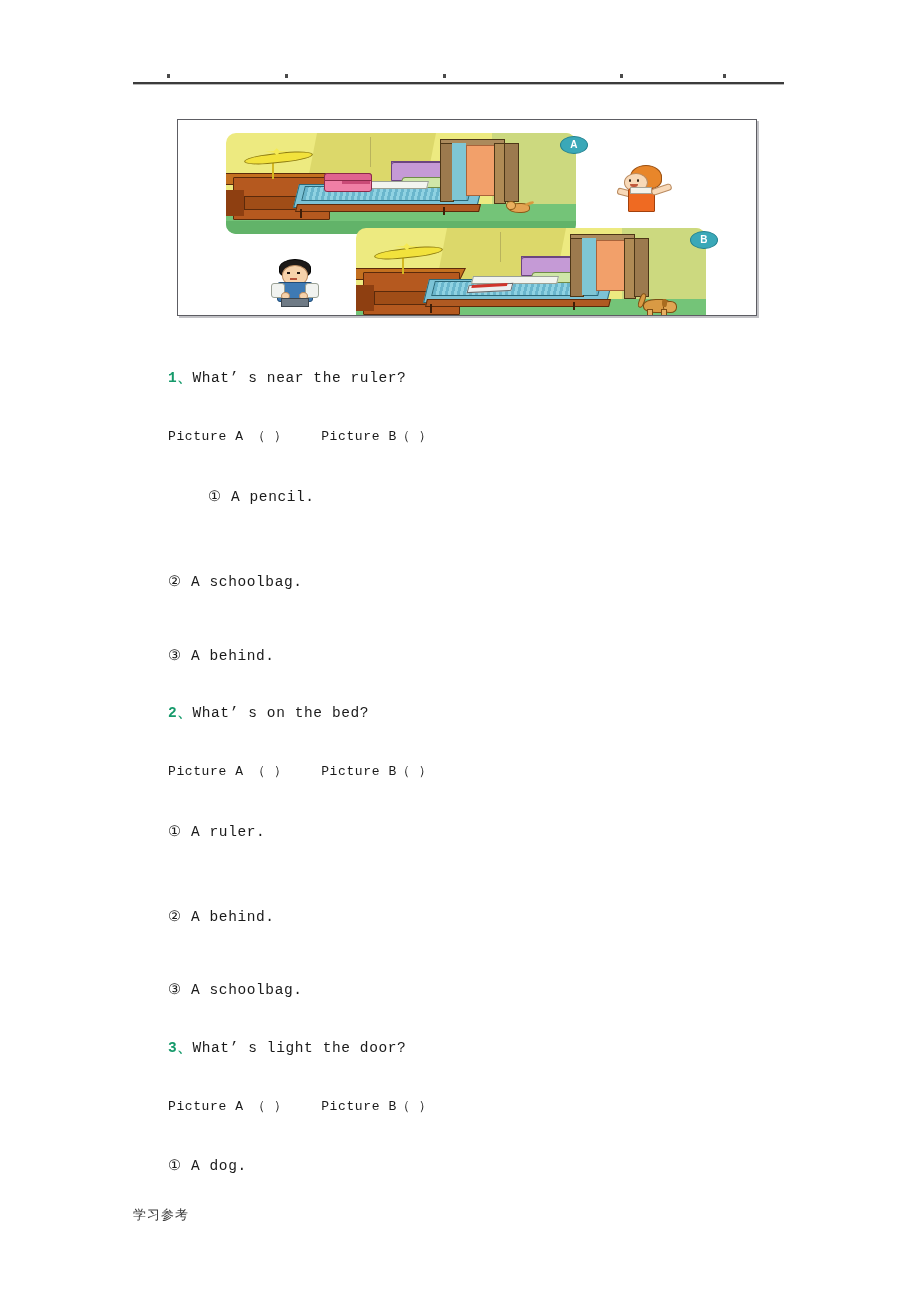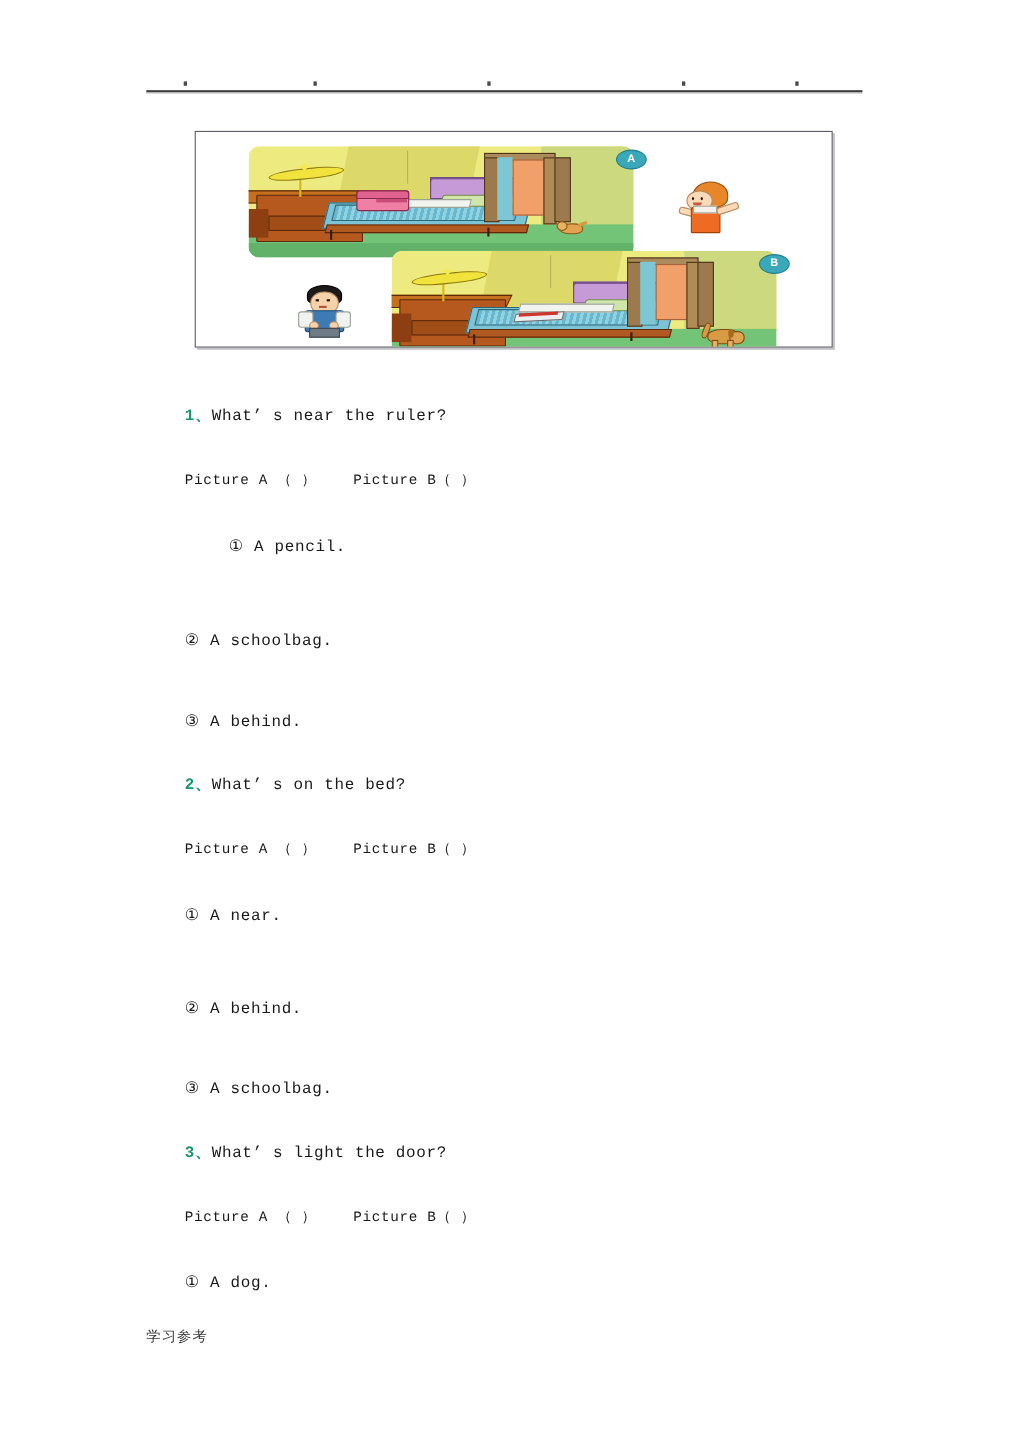--- a/index.html
+++ b/index.html
@@ -600,21 +600,21 @@
 </div>
 
 <div class="q-block" style="top:703px;">
   <span class="q-title">
     <span class="q-num">2</span><span class="q-num">、</span><span>What’ s on the bed?</span>
   </span>
 </div>
 <div class="q-block q-pick" style="top:762px;">Picture A （ ）    Picture B（ ）</div>
 <div class="q-block q-opt" style="top:823px;">
   <span>①</span>
-  <span>A near.</span>
+  <span>A ruler.</span>
 </div>
 <div class="q-block q-opt" style="top:908px;">
   <span>②</span>
   <span>A behind.</span>
 </div>
 <div class="q-block q-opt" style="top:981px;text-align:right;">
   <span>③</span>
   <span>A schoolbag.</span>
 </div>
 

